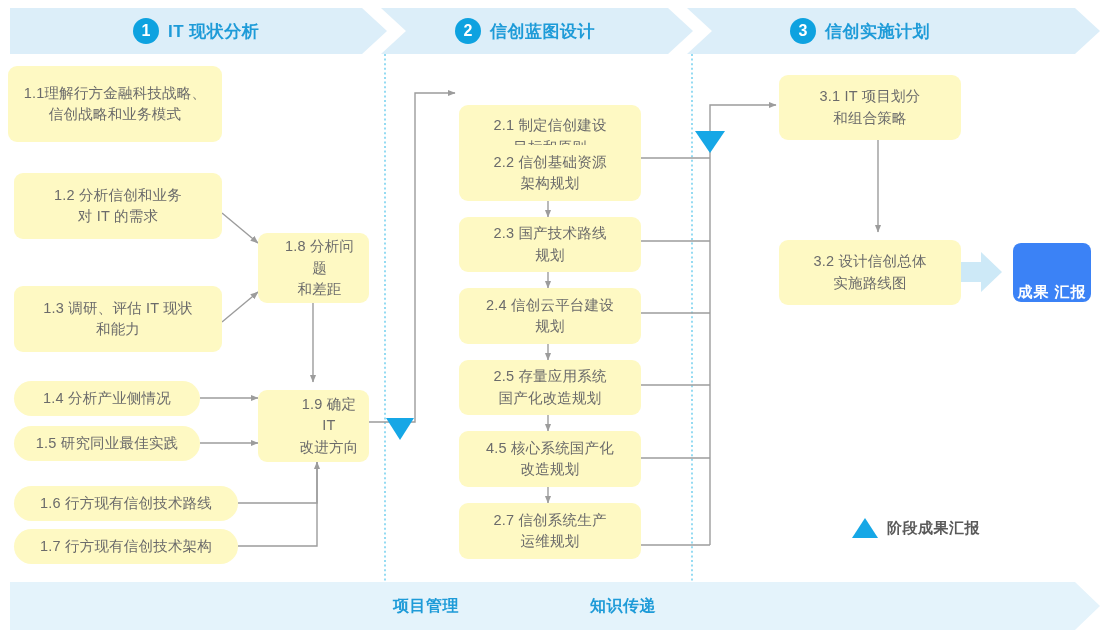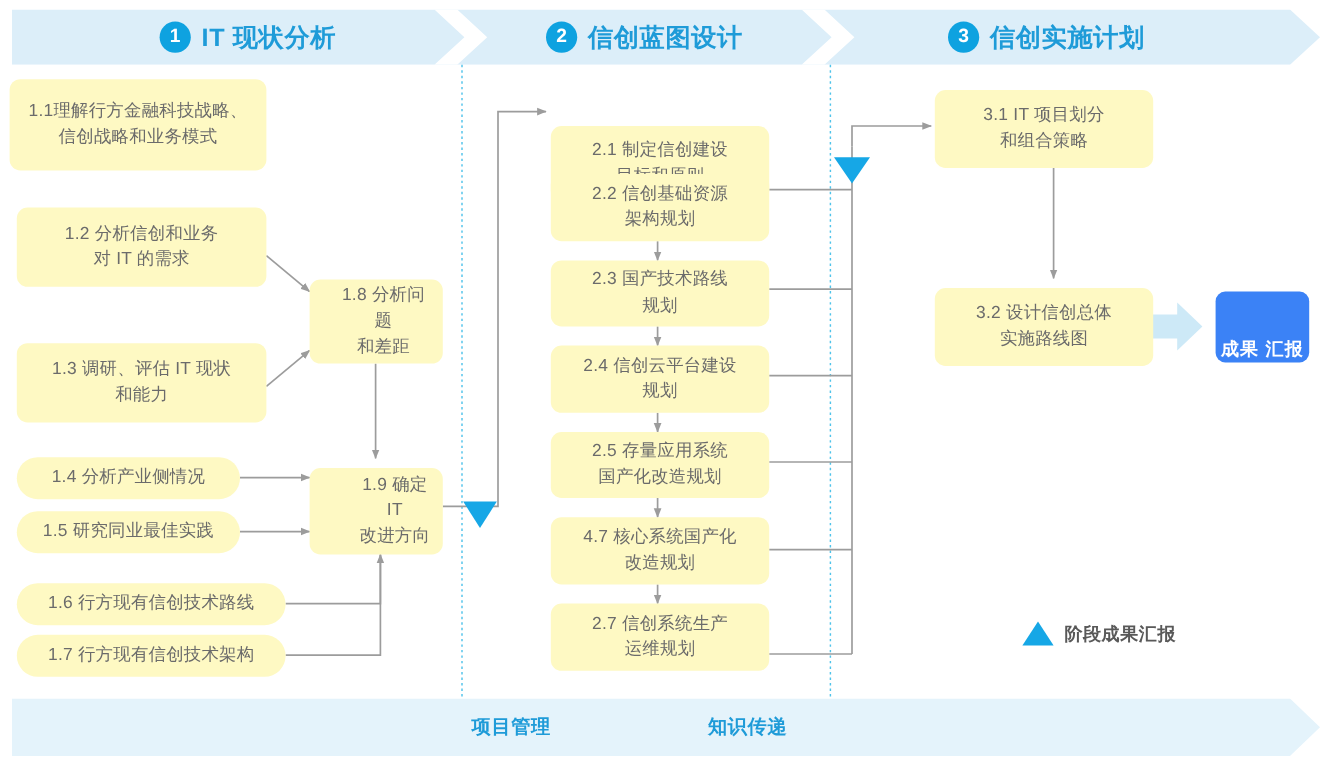--- a/index.html
+++ b/index.html
@@ -20,21 +20,21 @@
     position:absolute;display:flex;align-items:center;gap:9px;
     height:46px;top:8px;
   }
   .phase-num{
     width:26px;height:26px;border-radius:50%;
     background:#0EA2E0;color:#ffffff;
     font-size:16px;font-weight:bold;line-height:26px;text-align:center;
     flex:0 0 auto;
   }
   .phase-label{
-    color:#1E9BD8;font-size:21px;font-weight:bold;letter-spacing:.5px;
+    color:#1E9BD8;font-size:17px;font-weight:bold;letter-spacing:.5px;
     white-space:nowrap;
   }
   #phase-1{left:133px;}
   #phase-2{left:455px;}
   #phase-3{left:790px;}
 
   .bottom-label{
     position:absolute;top:596px;color:#1E9BD8;
     font-size:16px;font-weight:bold;letter-spacing:.5px;white-space:nowrap;
   }
@@ -232,21 +232,21 @@
     </span>
   </div>
   <div class="box" style="left:459px;top:360px;width:182px;height:55px;">
     <span>
       <span class="ln">2.5 存量应用系统</span>
       <span class="ln">国产化改造规划</span>
     </span>
   </div>
   <div class="box" style="left:459px;top:431px;width:182px;height:56px;">
     <span>
-      <span class="ln">4.7 核心系统国产化</span>
+      <span class="ln">4.5 核心系统国产化</span>
       <span class="ln">改造规划</span>
     </span>
   </div>
   <div class="box" style="left:459px;top:503px;width:182px;height:56px;">
     <span>
       <span class="ln">2.7 信创系统生产</span>
       <span class="ln">运维规划</span>
     </span>
   </div>
 

